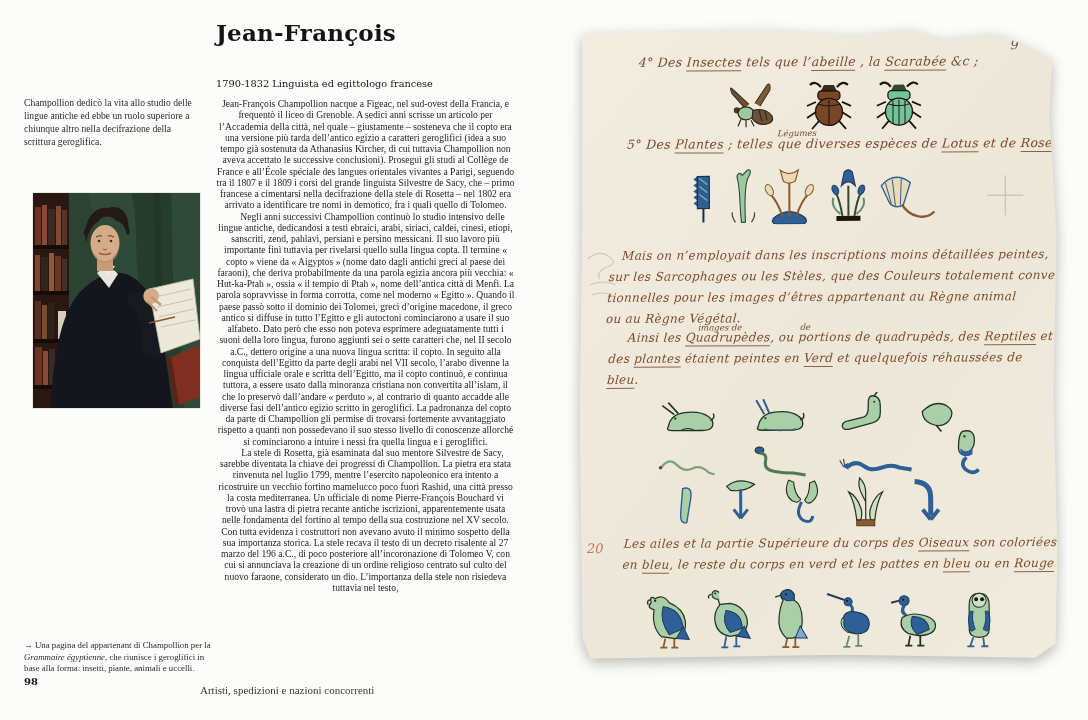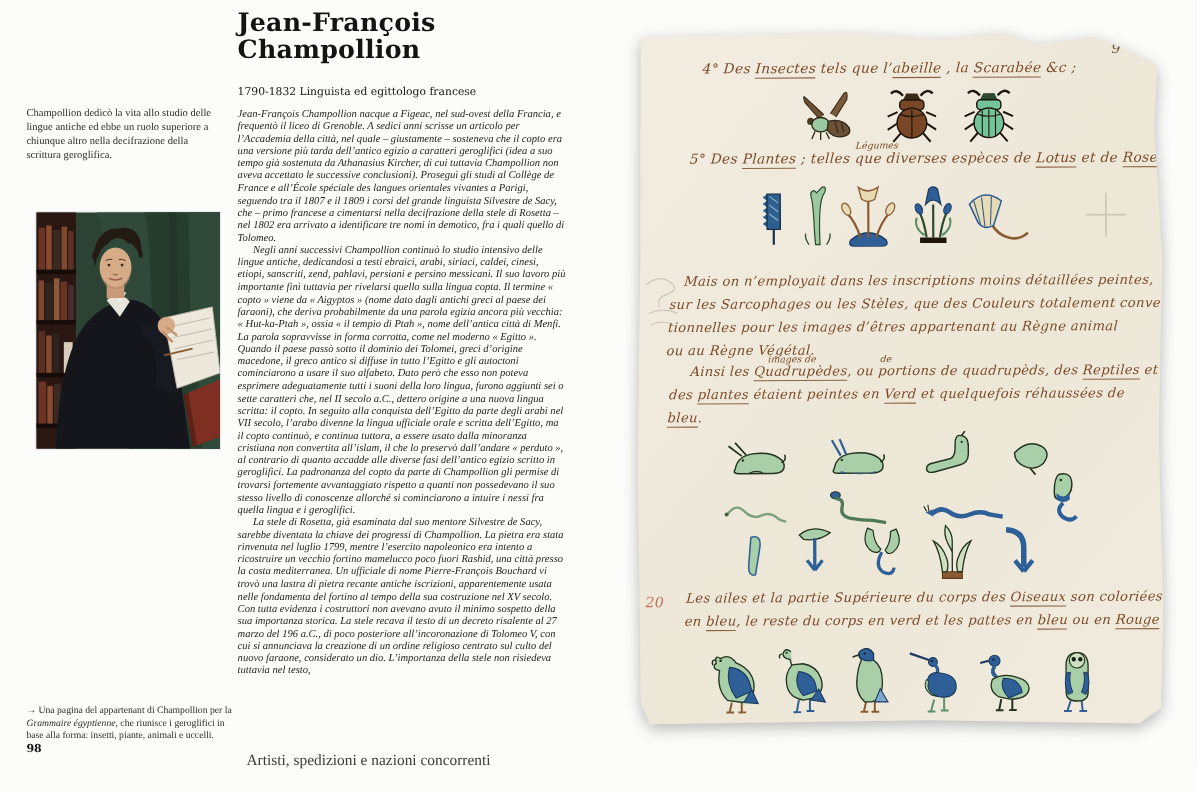--- a/index.html
+++ b/index.html
@@ -8,29 +8,29 @@
   
   .margin-caption{position:absolute;left:24px;top:96px;width:178px;margin:0;
     font-size:9.6px;line-height:13px;color:#2b2b2b;}
   .portrait{position:absolute;left:33px;top:193px;width:167px;height:215px;margin:0;
     box-shadow:0 0 0 1px rgba(0,0,0,.08);}
   .photo-caption{position:absolute;left:24px;top:640px;width:190px;margin:0;
     font-size:8.8px;line-height:11.5px;color:#2b2b2b;}
   .photo-caption em{font-style:italic;text-align:center;}
   .page-num{position:absolute;left:24px;top:676px;font-family:"DejaVu Serif",serif;
     font-weight:bold;font-size:10px;color:#111;}
-  .title{position:absolute;left:216px;top:8px;margin:0;font-family:"DejaVu Serif",serif;
+  .title{position:absolute;left:216px;top:20px;margin:0;font-family:"DejaVu Serif",serif;
     font-weight:bold;font-size:23px;line-height:25px;letter-spacing:.2px;color:#141414;}
   .subtitle{position:absolute;left:216px;top:78px;margin:0;font-family:"DejaVu Serif",serif;
     font-weight:normal;font-size:9.8px;color:#141414;}
   .bodytext{position:absolute;left:216px;top:98px;width:299px;font-size:9.6px;
-    line-height:11.25px;color:#242424;text-align:left;font-style:italic;}
+    line-height:11.25px;color:#242424;text-align:center;}
   .bodytext p{margin:0;}
   .bodytext p.ind{text-indent:14px;}
-  .running-footer{position:absolute;left:224px;top:684px;font-size:14px;color:#3a3a3a;text-align:center;}
+  .running-footer{position:absolute;left:200px;top:684px;font-size:11px;color:#3a3a3a;text-align:center;}
   
   .ms-wrap{position:absolute;left:578px;top:28px;filter:drop-shadow(0 4px 7px rgba(0,0,0,.28));}
   .manuscript{position:relative;width:480px;height:632px;transform:rotate(-.25deg);
     background:linear-gradient(130deg,#f2ede1 0%,#ede7d8 55%,#f0ebdd 100%);
     clip-path:polygon(1.2% .8%, 40% .3%, 58% 1.2%, 70% .4%, 76% 2%, 87% 1%, 92.5% 2.6%, 99% 5.2%, 98.4% 14%, 99.8% 33%, 99% 58%, 99.7% 83%, 99.2% 97.6%, 95% 99.8%, 55% 99.2%, 2.4% 99.6%, .7% 96.5%, .3% 62%, 1% 30%);}
   .hw{position:absolute;font-family:"DejaVu Serif",serif;font-style:italic;
     color:#7d4b28;font-size:12px;letter-spacing:.3px;transform:skewX(-4deg);white-space:nowrap;}
   .hw-head{font-size:12.5px;}
   .hw-line{height:21px;position:relative;}
   .u{border-bottom:1.2px solid rgba(125,75,40,.85);padding-bottom:1px;}
@@ -106,21 +106,21 @@
       <path d="M116,130 L142,124" stroke="#8a5a30" stroke-width="1.6"></path>
       <path d="M138,164 L167,152 L167,204 L146,212 Z" fill="#7e2f22"></path>
       <path d="M138,164 L146,212 L142,213 L134,166 Z" fill="#5f2016"></path>
     </svg>
   </figure>
 
   <p class="photo-caption"><span>→</span><span> Una pagina del appartenant di Champollion per la </span><em>Grammaire égyptienne</em><span>, che riunisce i geroglifici in base alla forma: insetti, piante, animali e uccelli.</span></p>
 
   <div class="page-num">98</div>
 
-  <h1 class="title"><span>Jean-François</span><br><span>Champollion</span></h1>
+  <h1 class="title"><span>Jean-François</span><br></h1>
   <h2 class="subtitle">1790-1832 Linguista ed egittologo francese</h2>
 
   <div class="bodytext">
     <p>Jean-François Champollion nacque a Figeac, nel sud-ovest della Francia, e frequentò il liceo di Grenoble. A sedici anni scrisse un articolo per l’Accademia della città, nel quale – giustamente – sosteneva che il copto era una versione più tarda dell’antico egizio a caratteri geroglifici (idea a suo tempo già sostenuta da Athanasius Kircher, di cui tuttavia Champollion non aveva accettato le successive conclusioni). Proseguì gli studi al Collège de France e all’École spéciale des langues orientales vivantes a Parigi, seguendo tra il 1807 e il 1809 i corsi del grande linguista Silvestre de Sacy, che – primo francese a cimentarsi nella decifrazione della stele di Rosetta – nel 1802 era arrivato a identificare tre nomi in demotico, fra i quali quello di Tolomeo.</p>
     <p class="ind">Negli anni successivi Champollion continuò lo studio intensivo delle lingue antiche, dedicandosi a testi ebraici, arabi, siriaci, caldei, cinesi, etiopi, sanscriti, zend, pahlavi, persiani e persino messicani. Il suo lavoro più importante finì tuttavia per rivelarsi quello sulla lingua copta. Il termine « copto » viene da « Aigyptos » (nome dato dagli antichi greci al paese dei faraoni), che deriva probabilmente da una parola egizia ancora più vecchia: « Hut-ka-Ptah », ossia « il tempio di Ptah », nome dell’antica città di Menfi. La parola sopravvisse in forma corrotta, come nel moderno « Egitto ». Quando il paese passò sotto il dominio dei Tolomei, greci d’origine macedone, il greco antico si diffuse in tutto l’Egitto e gli autoctoni cominciarono a usare il suo alfabeto. Dato però che esso non poteva esprimere adeguatamente tutti i suoni della loro lingua, furono aggiunti sei o sette caratteri che, nel II secolo a.C., dettero origine a una nuova lingua scritta: il copto. In seguito alla conquista dell’Egitto da parte degli arabi nel VII secolo, l’arabo divenne la lingua ufficiale orale e scritta dell’Egitto, ma il copto continuò, e continua tuttora, a essere usato dalla minoranza cristiana non convertita all’islam, il che lo preservò dall’andare « perduto », al contrario di quanto accadde alle diverse fasi dell’antico egizio scritto in geroglifici. La padronanza del copto da parte di Champollion gli permise di trovarsi fortemente avvantaggiato rispetto a quanti non possedevano il suo stesso livello di conoscenze allorché si cominciarono a intuire i nessi fra quella lingua e i geroglifici.</p>
     <p class="ind">La stele di Rosetta, già esaminata dal suo mentore Silvestre de Sacy, sarebbe diventata la chiave dei progressi di Champollion. La pietra era stata rinvenuta nel luglio 1799, mentre l’esercito napoleonico era intento a ricostruire un vecchio fortino mamelucco poco fuori Rashid, una città presso la costa mediterranea. Un ufficiale di nome Pierre-François Bouchard vi trovò una lastra di pietra recante antiche iscrizioni, apparentemente usata nelle fondamenta del fortino al tempo della sua costruzione nel XV secolo. Con tutta evidenza i costruttori non avevano avuto il minimo sospetto della sua importanza storica. La stele recava il testo di un decreto risalente al 27 marzo del 196 a.C., di poco posteriore all’incoronazione di Tolomeo V, con cui si annunciava la creazione di un ordine religioso centrato sul culto del nuovo faraone, considerato un dio. L’importanza della stele non risiedeva tuttavia nel testo,</p>
   </div>
 
   <div class="running-footer">Artisti, spedizioni e nazioni concorrenti</div>
 

